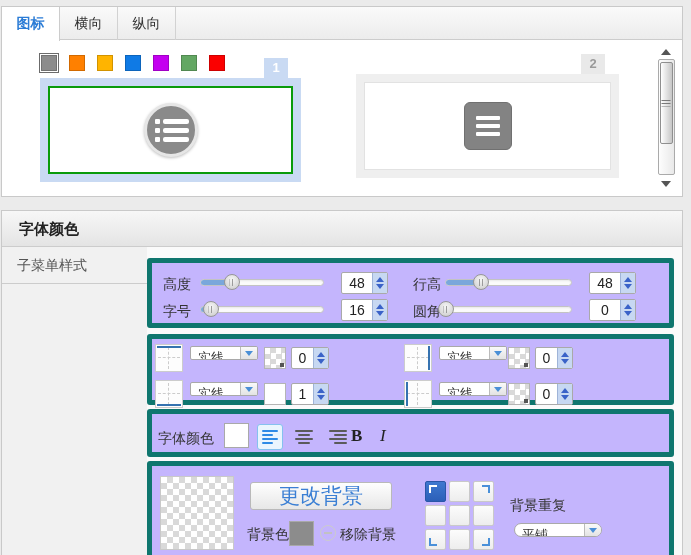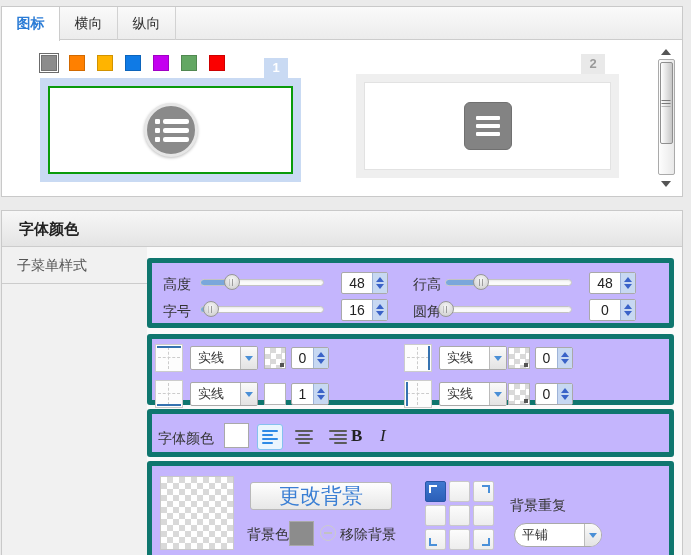--- a/index.html
+++ b/index.html
@@ -101,21 +101,21 @@
   .bicon::before { content:""; position:absolute; left:2px; right:2px; top:12px;
                    border-top:1px dashed #ccc; }
   .bicon::after { content:""; position:absolute; top:2px; bottom:2px; left:12px;
                   border-left:1px dashed #ccc; }
   .bedge { position:absolute; background:#3572b0; z-index:1; }
   .bedge.top { left:1px; right:1px; top:1px; height:2px; }
   .bedge.bottom { left:1px; right:1px; bottom:1px; height:2px; }
   .bedge.left { top:1px; bottom:1px; left:1px; width:2px; }
   .bedge.right { top:1px; bottom:1px; right:1px; width:2px; }
 
-  .dropdown { position:absolute; height:24px; border:1px solid #a9a9a9; border-radius:2px;
+  .dropdown { position:absolute; height:14px; border:1px solid #a9a9a9; border-radius:2px;
               background:#fff; display:flex; overflow:hidden; cursor:pointer; }
   .dd-text { flex:1; font-size:13px; color:#333; line-height:22px; padding-left:7px; }
   .dd-btn { width:17px; background:linear-gradient(#fafafa,#e3e3e3); border-left:1px solid #bbb;
             display:flex; align-items:center; justify-content:center; }
   .dd-btn .tri { width:0; height:0; border-left:4px solid transparent; border-right:4px solid transparent;
                  border-top:5px solid #4a8fd6; }
 
   .cswatch { position:absolute; width:22px; height:22px; border:1px solid #b5b5b5; background:#fff; }
   .checker { background:
       repeating-conic-gradient(#d9d9d9 0 25%, #fff 0 50%);

